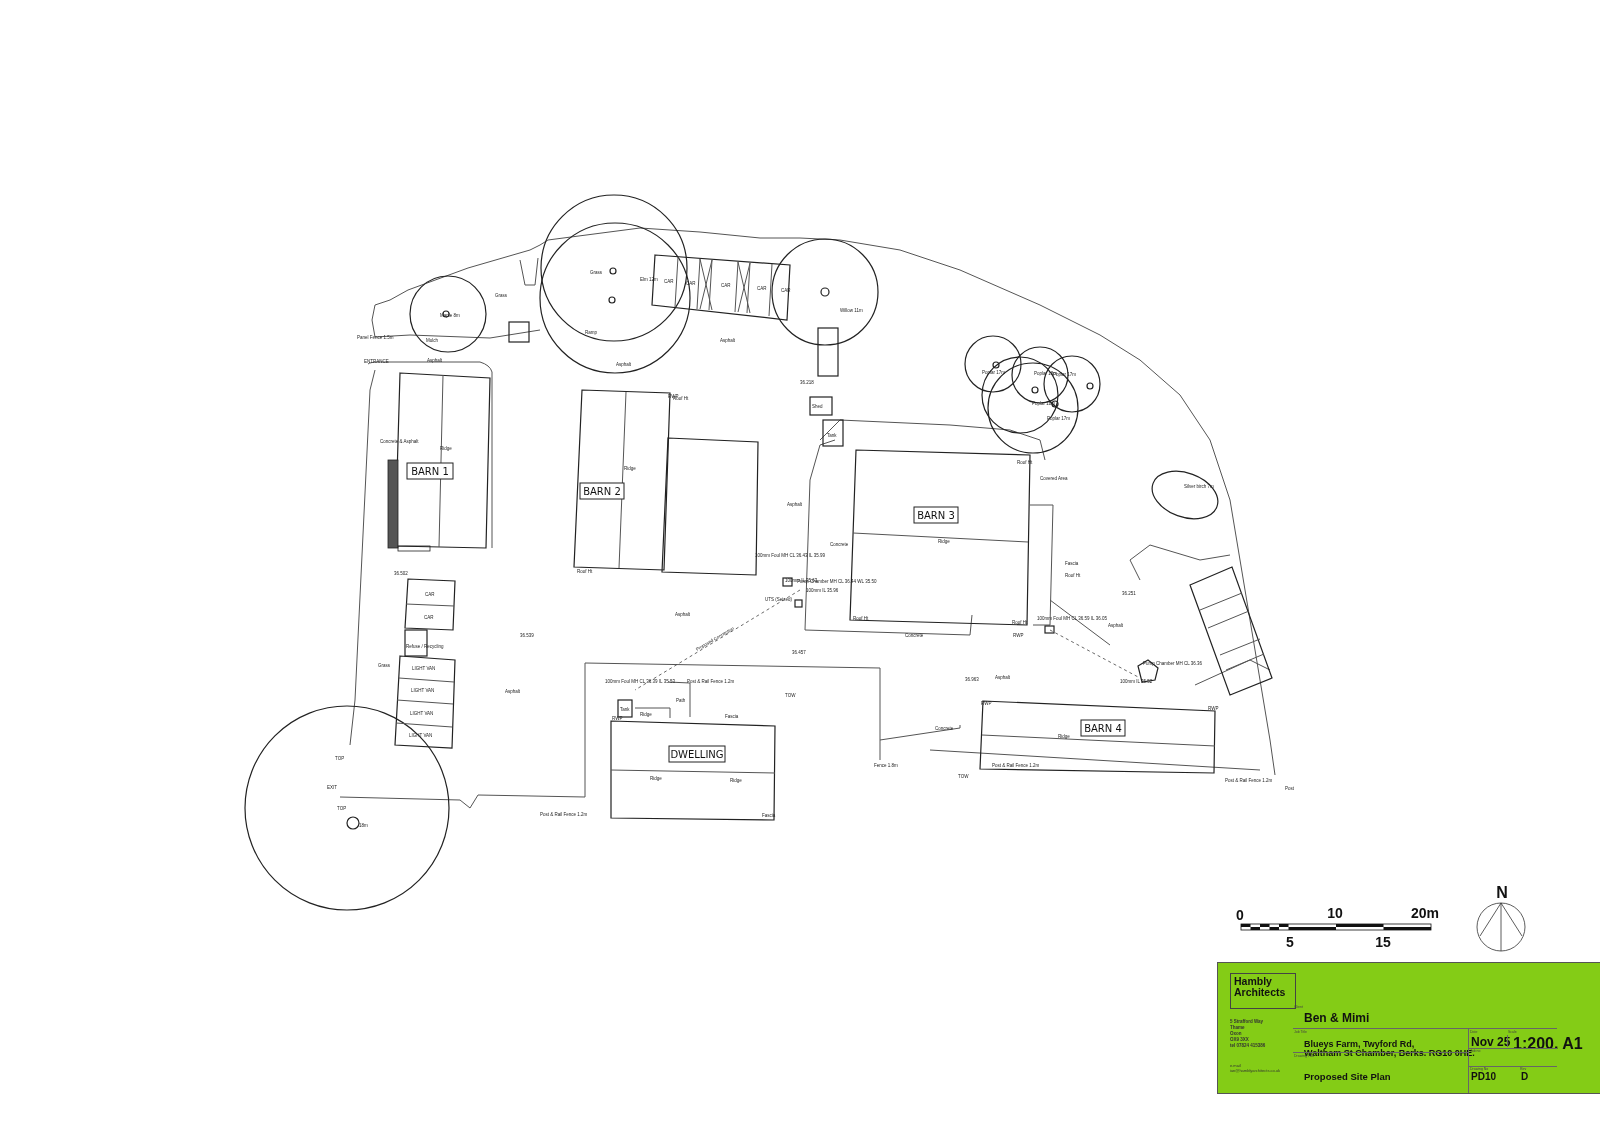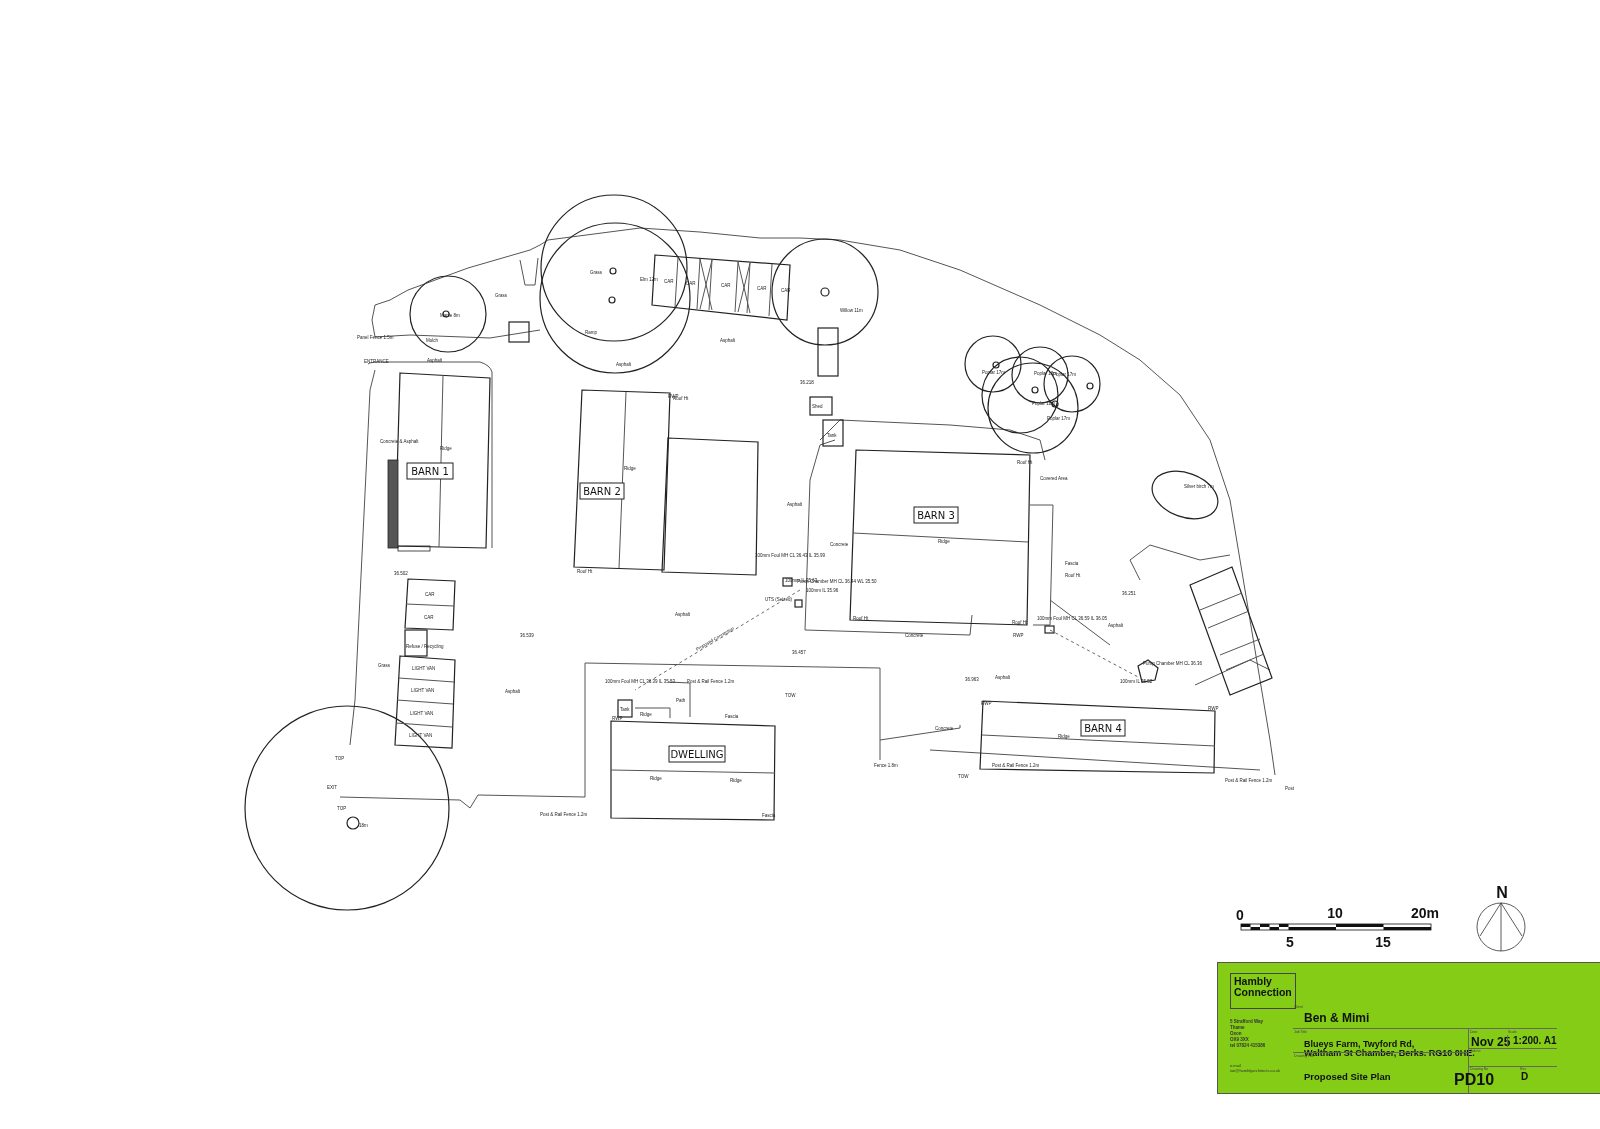--- a/index.html
+++ b/index.html
@@ -275,21 +275,21 @@
     <circle cx="1501" cy="927" r="24" fill="none" stroke="#333" stroke-width="0.8"></circle>
     <line x1="1501" y1="903" x2="1501" y2="951" stroke="#333" stroke-width="0.8"></line>
     <line x1="1501" y1="903" x2="1480" y2="936" stroke="#333" stroke-width="0.8"></line>
     <line x1="1501" y1="903" x2="1522" y2="936" stroke="#333" stroke-width="0.8"></line>
   </g>
 </svg>
 
 <div id="titleblock">
   <div class="firm">
     <div>Hambly</div>
-    <div>Connection</div>
+    <div>Architects</div>
   </div>
   <div class="addr">
     <div>5 Strafford Way</div>
     <div>Thame</div>
     <div>Oxon</div>
     <div>OX9 3XX</div>
     <div>tel 07824 415386</div>
   </div>
   <div class="email">
     <div>e.mail</div>
@@ -308,24 +308,24 @@
 
   <div class="hline" style="left:75px;top:89px;width:175px;"></div>
   <div class="small-h" style="left:76px;top:91px;">Drawing Title</div>
   <div class="val" style="left:86px;top:108px;font-size:9.5px;">Proposed Site Plan</div>
 
   <div class="vline" style="left:250px;top:65px;height:65px;"></div>
   <div class="small-h" style="left:252px;top:67px;">Date</div>
   <div class="val" style="left:253px;top:72px;font-size:12px;">Nov 25</div>
   <div class="vline" style="left:289px;top:72px;height:12px;"></div>
   <div class="small-h" style="left:290px;top:67px;">Scale</div>
-  <div class="val" style="left:295px;top:72px;font-size:10px;">1:200. A1</div>
+  <div class="val" style="left:295px;top:72px;font-size:16px;">1:200. A1</div>
 
   <div class="hline" style="left:250px;top:85px;width:89px;"></div>
   <div class="small-h" style="left:252px;top:86px;">Job no</div>
   <div class="val" style="left:253px;top:92px;font-size:9px;"></div>
 
   <div class="hline" style="left:250px;top:103px;width:89px;"></div>
   <div class="small-h" style="left:252px;top:104px;">Drawing No</div>
-  <div class="val" style="left:236px;top:108px;font-size:16px;">PD10</div>
+  <div class="val" style="left:253px;top:108px;font-size:10px;">PD10</div>
   <div class="small-h" style="left:302px;top:104px;">Rev</div>
   <div class="val" style="left:303px;top:108px;font-size:10px;">D</div>
 </div>
 
 </body></html>

